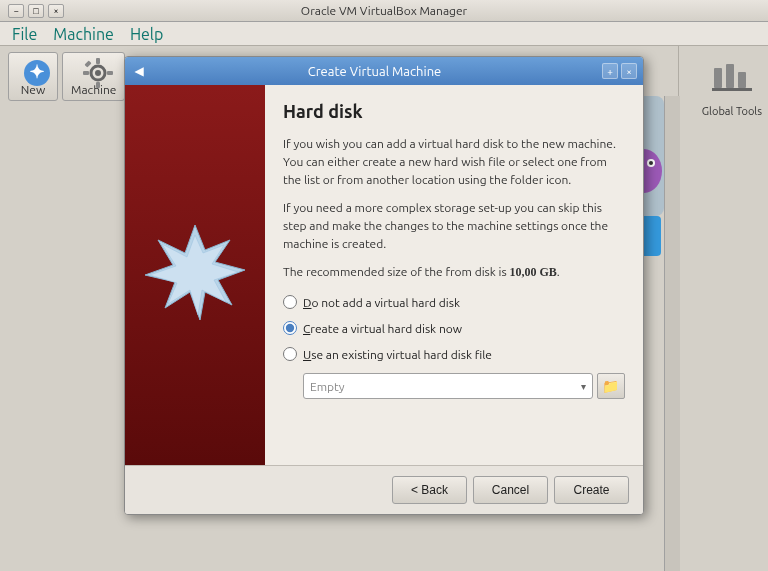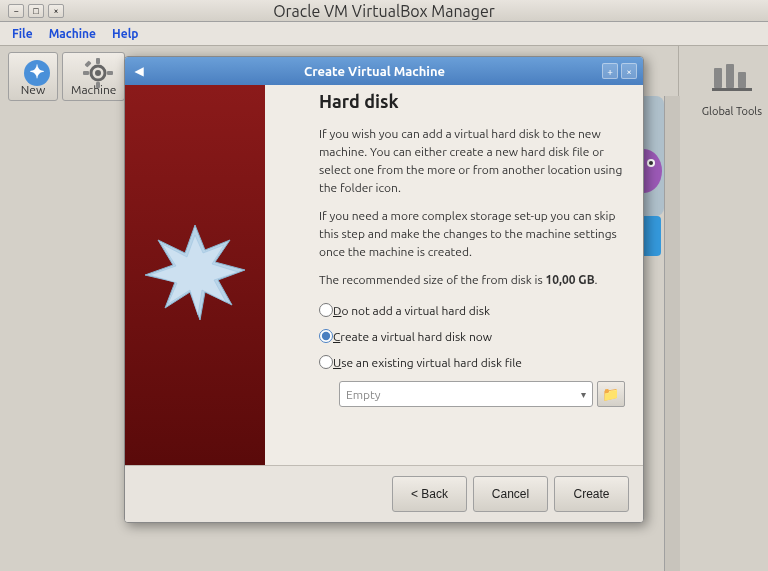--- a/index.html
+++ b/index.html
@@ -22,21 +22,21 @@
       justify-content: space-between;
       padding: 0 8px;
       border-bottom: 1px solid #a0a0a0;
     }
     .title-bar-left {
       display: flex;
       align-items: center;
       gap: 4px;
     }
     .title-bar-text {
-      font-size: 16px;
+      font-size: 12px;
       color: #333;
       flex: 1;
       text-align: center;
       position: absolute;
       left: 50%;
       transform: translateX(-50%);
     }
     .title-btn {
       width: 16px; height: 14px;
       background: linear-gradient(to bottom, #f0ece6, #ddd8d0);
@@ -51,24 +51,23 @@
     .menu-bar {
       background: #e8e4de;
       height: 24px;
       display: flex;
       align-items: center;
       padding: 0 4px;
       border-bottom: 1px solid #b0aca4;
     }
     .menu-item {
       padding: 3px 8px;
-      font-size: 12px;
-      cursor: pointer;
-      color: #1d4ed8;
-      font-weight: bold;
+      font-size: 16px;
+      cursor: pointer;
+      color: #0f766e;
     }
 
     
     .app-area {
       display: flex;
       height: calc(571px - 46px);
       background: #d4d0c8;
       position: relative;
     }
 
@@ -156,21 +155,21 @@
       background: linear-gradient(to bottom, #6a9fd8, #4a7fc0);
       height: 28px;
       display: flex;
       align-items: center;
       justify-content: space-between;
       padding: 0 6px;
     }
     .dialog-title-text {
       color: white;
       font-size: 13px;
-      font-weight: bold;
+      font-weight: normal;
       flex: 1;
       text-align: center;
     }
     .dialog-title-controls {
       display: flex;
       gap: 3px;
     }
     .dialog-title-btn {
       width: 16px; height: 16px;
       border-radius: 2px;
@@ -207,51 +206,51 @@
     
     .star-shape {
       width: 110px;
       height: 110px;
       position: relative;
     }
 
     
     .dialog-content {
       flex: 1;
-      padding: 6px 18px;
+      padding: 16px 18px;
       background: #f0ece6;
-      margin-left: 36px;
     }
 
     .dialog-heading {
       font-size: 18px;
       font-weight: bold;
       color: #222;
       margin-bottom: 14px;
     }
 
     .dialog-text {
       font-size: 12px;
       color: #333;
       line-height: 1.5;
       margin-bottom: 10px;
     }
 
     .dialog-text strong {
       font-weight: bold;
+      font-family: Liberation Serif, serif;
     }
 
     .radio-group {
       margin-top: 14px;
     }
 
     .radio-option {
       display: flex;
       align-items: center;
-      gap: 0;
+      gap: 6px;
       margin-bottom: 12px;
       cursor: pointer;
     }
 
     .radio-input {
       width: 14px; height: 14px;
       cursor: pointer;
       accent-color: #4a7fc0;
     }
 
@@ -311,21 +310,21 @@
       background: #e8e4de;
       border-top: 1px solid #c0bbb4;
       padding: 10px 14px;
       display: flex;
       justify-content: flex-end;
       gap: 6px;
     }
 
     .dialog-btn {
       min-width: 75px;
-      height: 36px;
+      height: 28px;
       background: linear-gradient(to bottom, #f0ece6, #d4d0c8);
       border: 1px solid #a0a0a0;
       border-radius: 3px;
       font-size: 12px;
       color: #222;
       cursor: pointer;
       padding: 0 12px;
       display: flex; align-items: center; justify-content: center;
     }
 
@@ -466,21 +465,21 @@
 
               <polygon points="55,5 65,30 90,20 75,42 105,50 78,60 92,85 65,72 60,100 50,72 25,88 35,62 5,55 33,45 18,20 45,33" fill="#b8d4e8" stroke="#8ab4d0" stroke-width="1"></polygon>
               <polygon points="55,15 63,33 84,25 72,44 98,52 74,60 86,82 62,70 58,95 50,70 28,84 37,63 10,55 36,46 22,24 47,37" fill="#cce0f0" stroke="#9ac0de" stroke-width="0.5"></polygon>
             </svg>
           </div>
         </div>
 
         <div class="dialog-content">
           <h2 class="dialog-heading">Hard disk</h2>
 
-          <p class="dialog-text">If you wish you can add a virtual hard disk to the new machine. You can either create a new hard disk file or select one from the more or from another location using the folder icon.</p>
+          <p class="dialog-text">If you wish you can add a virtual hard disk to the new machine. You can either create a new hard wish file or select one from the list or from another location using the folder icon.</p>
           <p class="dialog-text">If you need a more complex storage set-up you can skip this step and make the changes to the machine settings once the machine is created.</p>
           <p class="dialog-text">
             <span>The recommended size of the from disk is </span><strong>10,00 GB</strong><span>.</span>
           </p>
 
           <div class="radio-group">
 
             <label class="radio-option">
               <input type="radio" class="radio-input" name="disk-option" style="">
               <span class="radio-label"><u>D</u>o not add a virtual hard disk</span>

